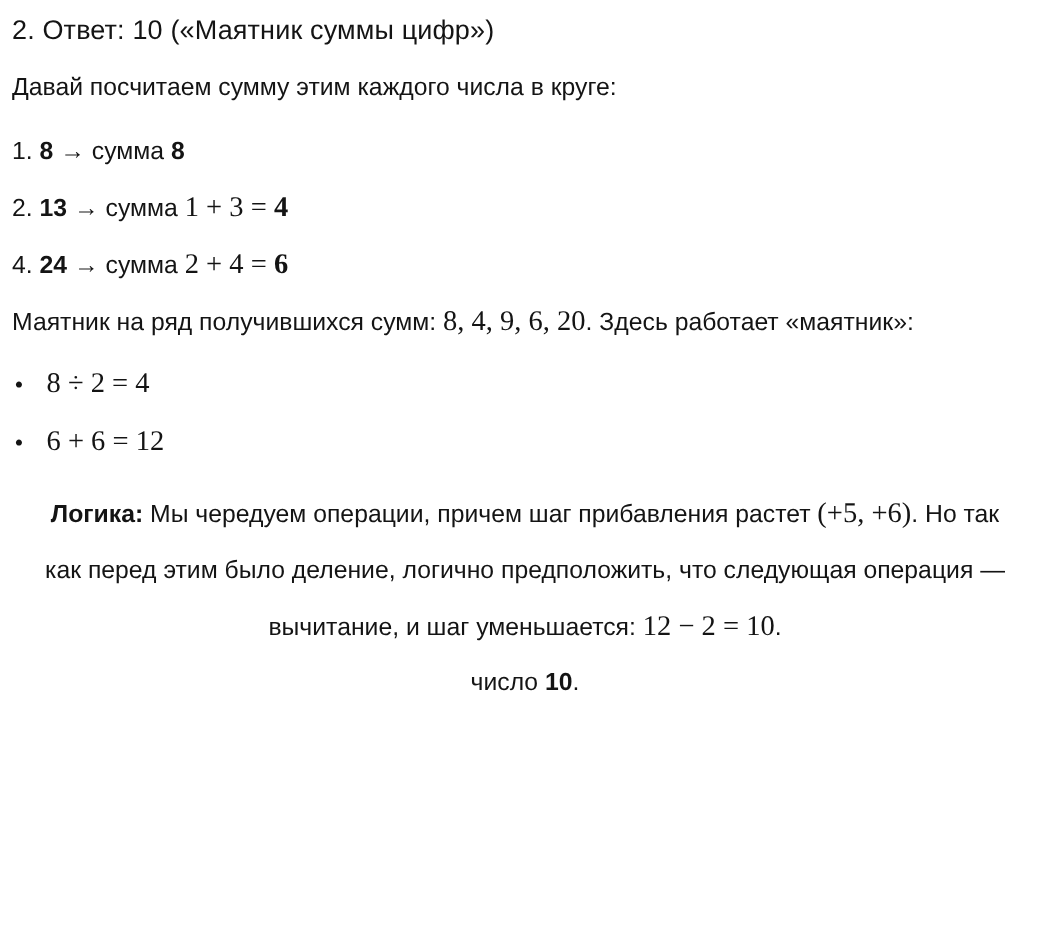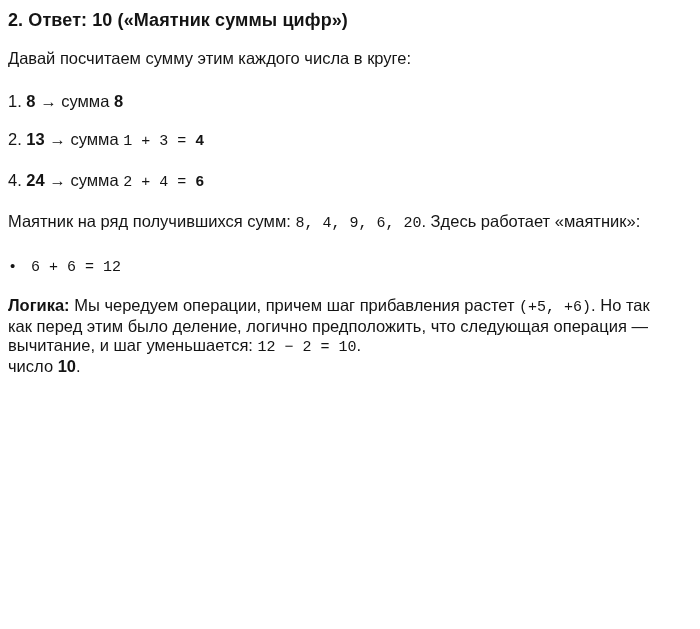--- a/index.html
+++ b/index.html
@@ -10,21 +10,21 @@
     padding: 7px 8px 0;
     background: #ffffff;
     color: #141414;
     font-family: "Liberation Sans", sans-serif;
     font-size: 16.5px;
     overflow: hidden;
   }
   .heading {
     font-size: 18px;
     line-height: 22px;
-    font-weight: 700;
+    font-weight: 400;
     margin: 2px 0 18px;
     letter-spacing: 0.1px;
   }
   .intro {
     margin: 0 0 23px;
     line-height: 19px;
   }
   .digit-list {
     list-style: none;
     margin: 0;
@@ -49,44 +49,46 @@
   }
   .bullet {
     display: inline-block;
     width: 21px;
     font-size: 15px;
   }
   .logic {
     margin-top: 4px;
   }
   .logic-line {
-    line-height: 19px;
+    line-height: 37px;
+    text-align: center;
   }
   .b  { font-weight: 700; }
-  .m  { font-family: Liberation Mono, monospace; font-size: 15px; }
+  .m  { font-family: Liberation Serif, serif; font-size: 19px; }
   .mb { font-weight: 700; }
 </style>
 </head>
 <body>
 
 <div>
 
   <h2 class="heading">2. Ответ: 10 («Маятник суммы цифр»)</h2>
 
   <p class="intro">Давай посчитаем сумму этим каждого числа в круге:</p>
 
   <ol class="digit-list">
     <li><span>1. </span><span class="b">8</span><span> → сумма </span><span class="b">8</span></li>
     <li><span>2. </span><span class="b">13</span><span> → сумма </span><span class="m">1 + 3 = </span><span class="m mb">4</span></li>
     <li><span>4. </span><span class="b">24</span><span> → сумма </span><span class="m">2 + 4 = </span><span class="m mb">6</span></li>
   </ol>
 
   <p class="sums"><span>Маятник на ряд получившихся сумм: </span><span class="m">8, 4, 9, 6, 20</span><span>. Здесь работает «маятник»:</span></p>
 
   <ul class="pendulum-list">
+    <li><span class="bullet">•</span><span><span class="m">8 ÷ 2 = 4</span></span></li>
     <li><span class="bullet">•</span><span><span class="m">6 + 6 = 12</span></span></li>
   </ul>
 
   <div class="logic">
     <div class="logic-line"><span class="b">Логика:</span><span> Мы чередуем операции, причем шаг прибавления растет </span><span class="m">(+5, +6)</span><span>. Но так</span></div>
     <div class="logic-line"><span>как перед этим было деление, логично предположить, что следующая операция —</span></div>
     <div class="logic-line"><span>вычитание, и шаг уменьшается: </span><span class="m">12 − 2 = 10</span><span>.</span></div>
     <div class="logic-line"><span>число </span><span class="b">10</span><span>.</span></div>
   </div>
 

